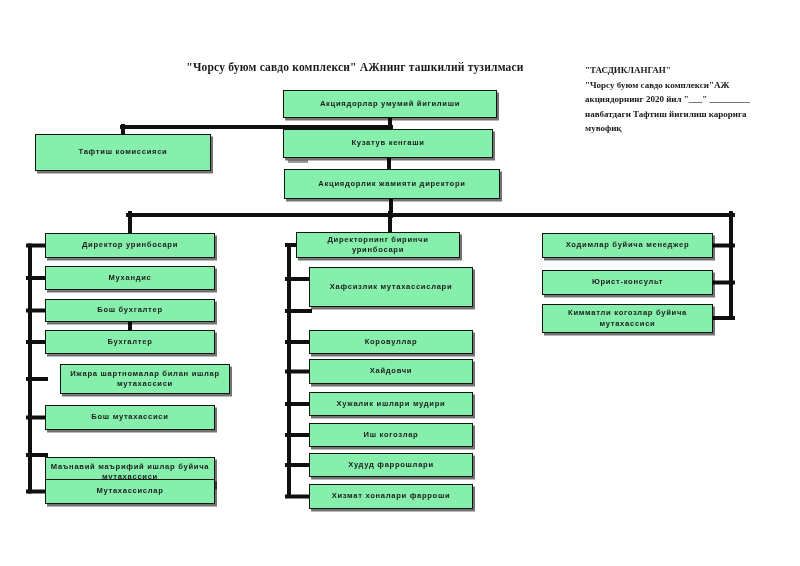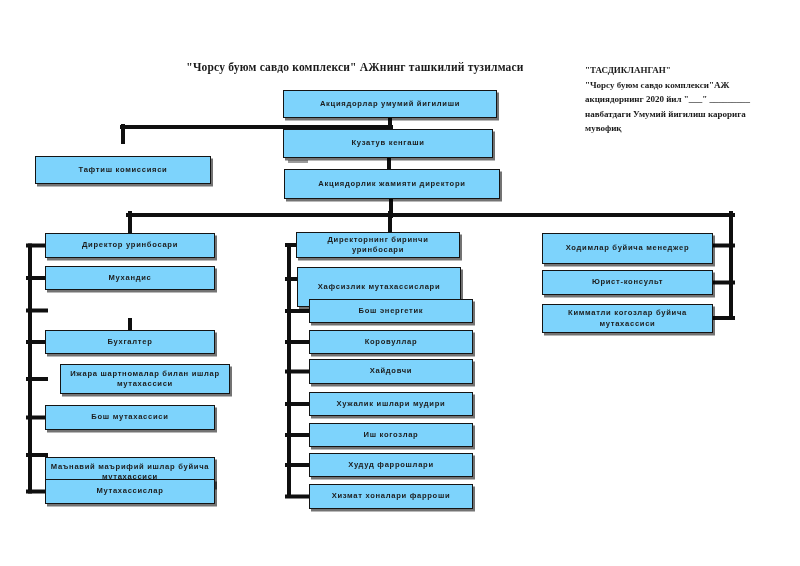--- a/index.html
+++ b/index.html
@@ -19,21 +19,21 @@
   }
   .approval{
     position:absolute;left:585px;top:63px;width:205px;
     font-family:"Liberation Serif",serif;
     font-weight:bold;font-size:9px;line-height:14.5px;color:#1a1a1a;
   }
   .approval div{white-space:nowrap;}
   svg.wires{position:absolute;left:0;top:0;}
   .node{
     position:absolute;
-    background:#7dd3fc;
+    background:#86efac;
     border:1.5px solid #141414;
     box-shadow:2px 2.5px 0 rgba(0,0,0,0.55);
     display:flex;align-items:center;justify-content:center;
     text-align:center;
     font-size:7.6px;font-weight:bold;color:#1c1c1c;
     letter-spacing:0.7px;line-height:10.5px;
     box-sizing:border-box;
     padding:1px 4px;
   }
   .artifact{
@@ -45,21 +45,21 @@
 <body>
 
 <div class="page">
 
   <div class="doc-title">"Чорсу буюм савдо комплекси" АЖнинг ташкилий тузилмаси</div>
 
   <div class="approval">
     <div>"ТАСДИКЛАНГАН"</div>
     <div>"Чорсу буюм савдо комплекси"АЖ</div>
     <div>акциядорнинг 2020 йил "___" _________</div>
-    <div>навбатдаги Умумий йигилиш карорига</div>
+    <div>навбатдаги Тафтиш йигилиш карорига</div>
     <div>мувофиқ</div>
   </div>
 
   <svg class="wires" width="800" height="566" viewBox="0 0 800 566">
     <g stroke="#0f0f0f" stroke-width="4" fill="none" stroke-linecap="square">
 
       <path d="M390 118 L390 130"></path>
 
       <path d="M122 127 L391 127"></path>
       <path d="M123 126 L123 142"></path>
@@ -100,85 +100,85 @@
       <path d="M287 435 L310 435"></path>
       <path d="M287 465 L310 465"></path>
       <path d="M287 496.5 L310 496.5"></path>
     </g>
   </svg>
 
   <div class="node" style="left:283px;top:90px;width:214px;height:28px">
     <span>Акциядорлар умумий йигилиши</span>
   </div>
 
-  <div class="node" style="left:35px;top:156px;width:176px;height:28px">
+  <div class="node" style="left:35px;top:134px;width:176px;height:37px">
     <span>Тафтиш комиссияси</span>
   </div>
 
   <div class="node" style="left:283px;top:129px;width:210px;height:29px">
     <span>Кузатув кенгаши</span>
   </div>
 
   <div class="artifact"></div>
 
   <div class="node" style="left:45px;top:233px;width:170px;height:25px">
     <span>Директор уринбосари</span>
   </div>
 
   <div class="node" style="left:284px;top:169px;width:216px;height:30px">
     <span>Акциядорлик жамияти директори</span>
   </div>
   <div class="node" style="left:45px;top:266px;width:170px;height:24px">
     <span>Мухандис</span>
+  </div>
+  <div class="node" style="left:45px;top:299px;width:170px;height:23px">
+    <span>Бош бухгалтер</span>
   </div>
   <div class="node" style="left:45px;top:330px;width:170px;height:24px">
     <span>Бухгалтер</span>
   </div>
   <div class="node" style="left:60px;top:364px;width:170px;height:30px">
     <span>Ижара шартномалар билан ишлар мутахассиси</span>
   </div>
   <div class="node" style="left:45px;top:405px;width:170px;height:25px">
     <span>Бош мутахассиси</span>
   </div>
   <div class="node" style="left:45px;top:457px;width:170px;height:30px">
     <span>Маънавий маърифий ишлар буйича мутахассиси</span>
   </div>
   <div class="node" style="left:45px;top:479px;width:170px;height:25px">
     <span>Мутахассислар</span>
   </div>
 
   <div class="node" style="left:296px;top:232px;width:164px;height:26px">
     <span>Директорнинг биринчи уринбосари</span>
   </div>
-  <div class="node" style="left:297px;top:267px;width:164px;height:40px">
+  <div class="node" style="left:309px;top:267px;width:164px;height:40px">
     <span>Хафсизлик мутахассислари</span>
-  </div>
-  <div class="node" style="left:309px;top:299px;width:164px;height:24px">
-    <span>Бош энергетик</span>
   </div>
   <div class="node" style="left:309px;top:330px;width:164px;height:24px">
     <span>Коровуллар</span>
   </div>
   <div class="node" style="left:309px;top:359px;width:164px;height:25px">
     <span>Хайдовчи</span>
   </div>
   <div class="node" style="left:309px;top:392px;width:164px;height:24px">
     <span>Хужалик ишлари мудири</span>
   </div>
   <div class="node" style="left:309px;top:423px;width:164px;height:24px">
     <span>Иш когозлар</span>
   </div>
   <div class="node" style="left:309px;top:453px;width:164px;height:24px">
     <span>Худуд фаррошлари</span>
   </div>
   <div class="node" style="left:309px;top:484px;width:164px;height:25px">
     <span>Хизмат хоналари фарроши</span>
   </div>
 
-  <div class="node" style="left:542px;top:233px;width:171px;height:31px">
+  <div class="node" style="left:542px;top:233px;width:171px;height:25px">
     <span>Ходимлар буйича менеджер</span>
   </div>
   <div class="node" style="left:542px;top:270px;width:171px;height:25px">
     <span>Юрист-консульт</span>
   </div>
   <div class="node" style="left:542px;top:304px;width:171px;height:29px">
     <span>Кимматли когозлар буйича мутахассиси</span>
   </div>
 
 </div>

